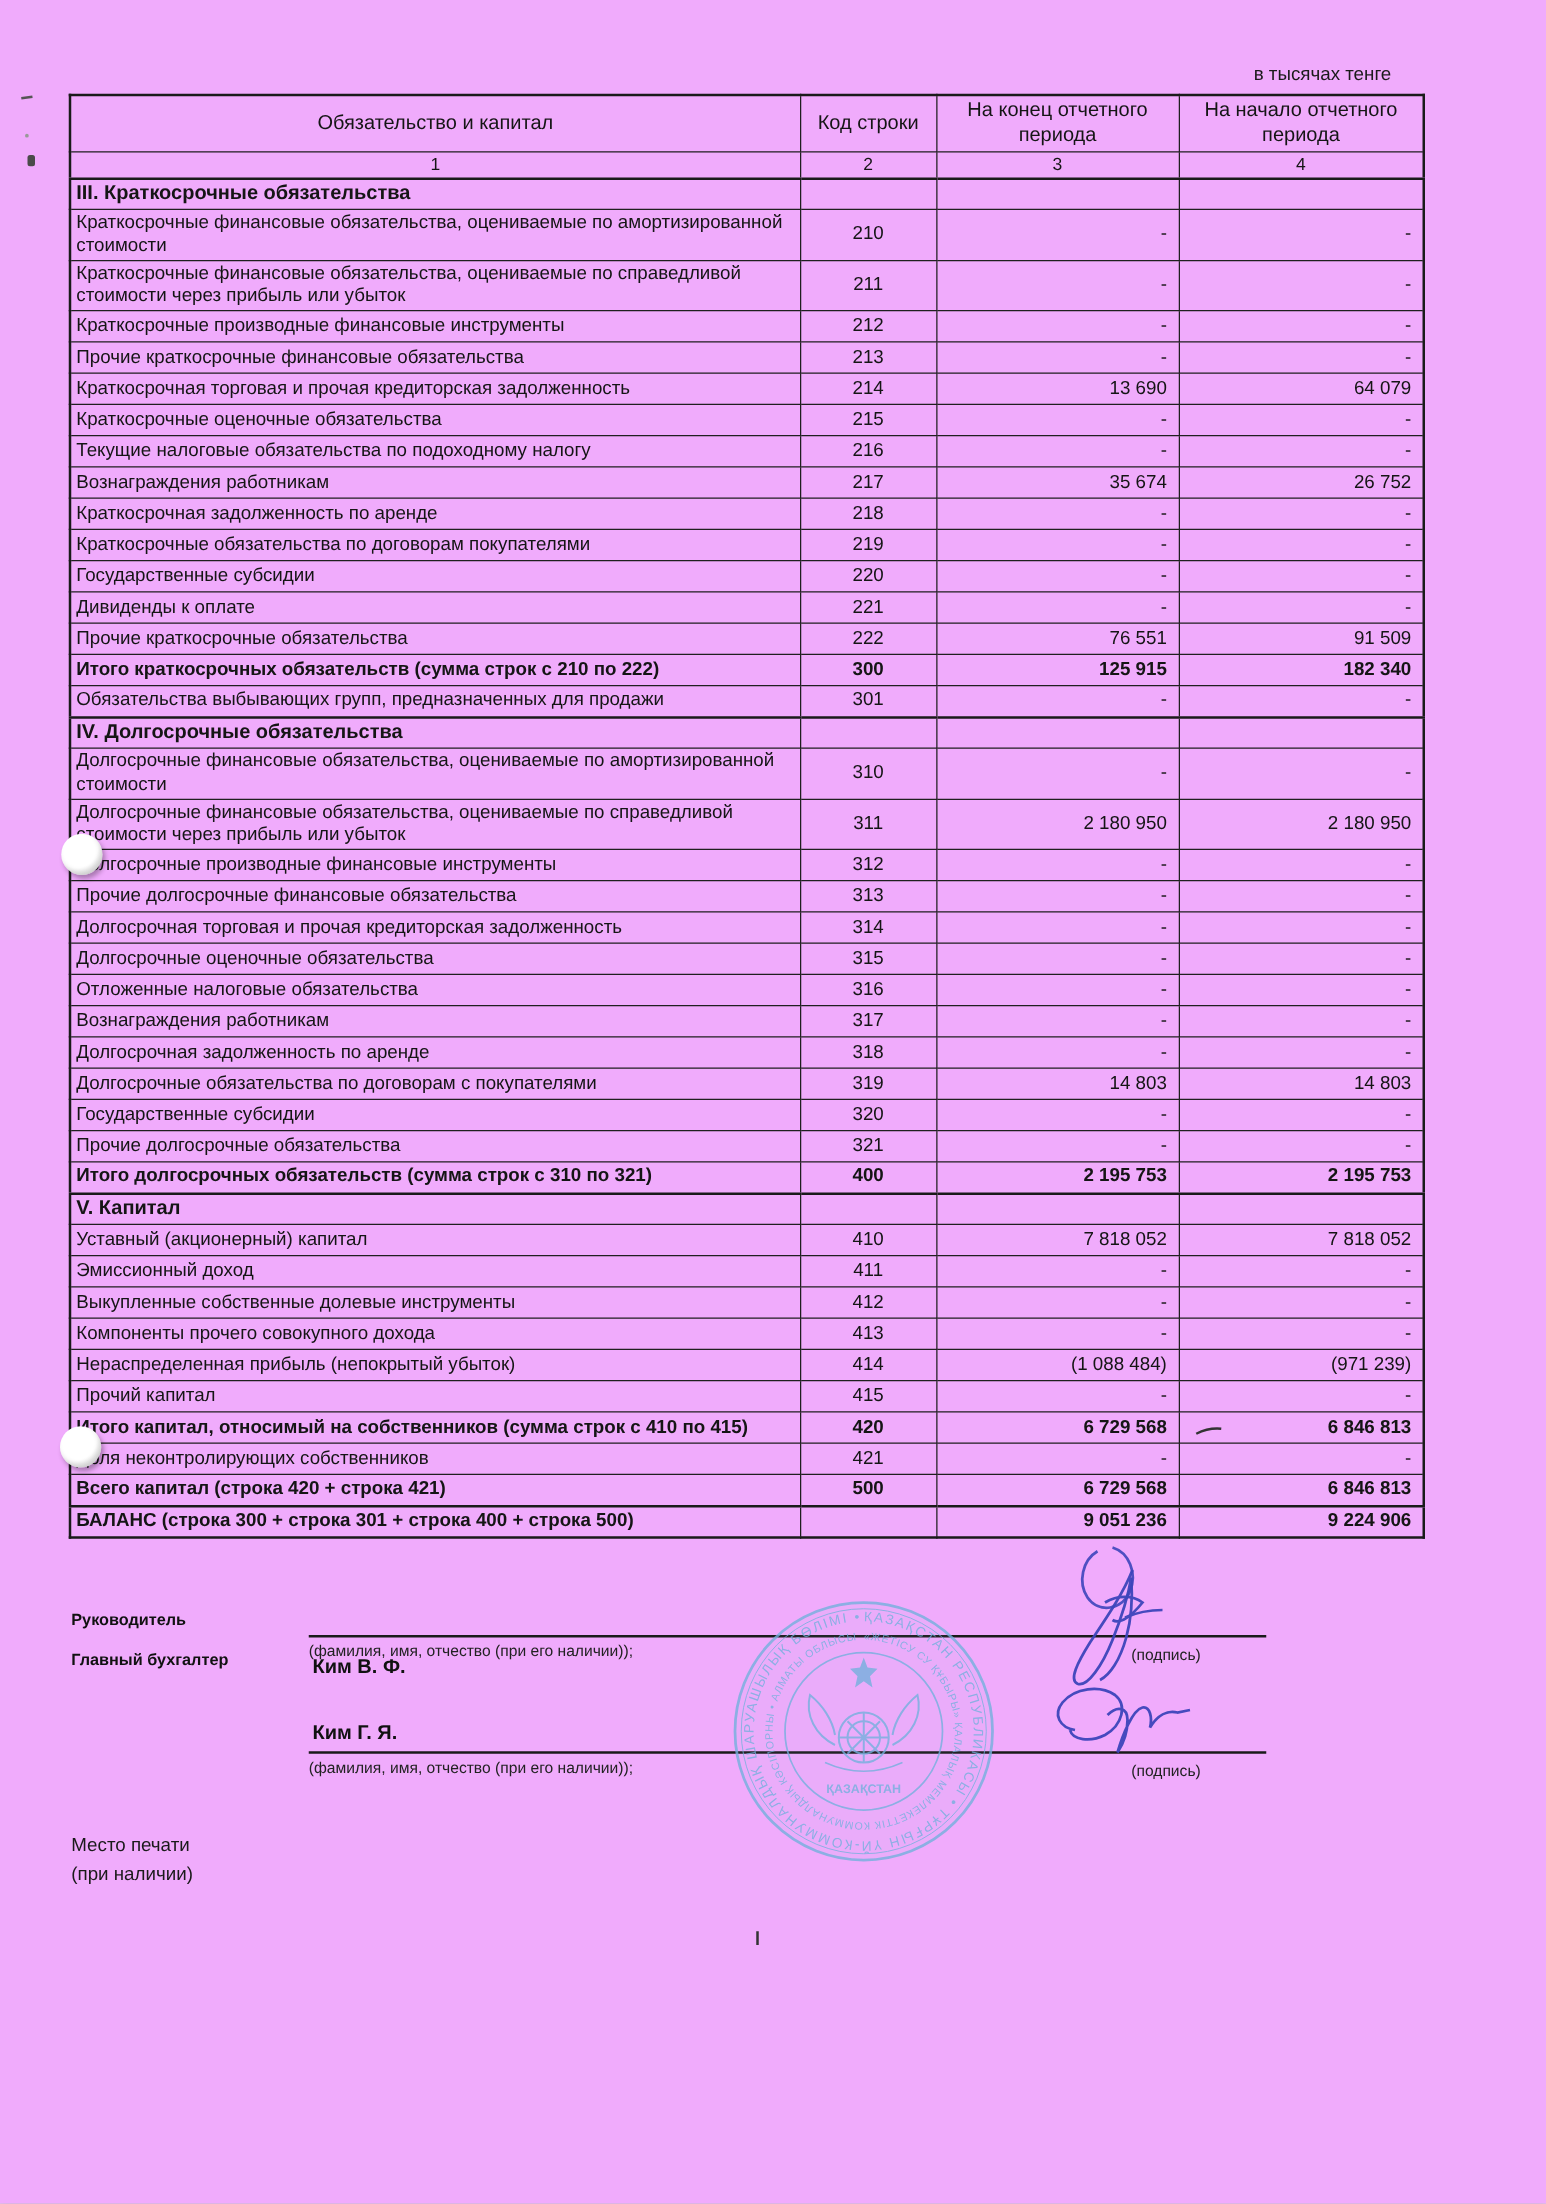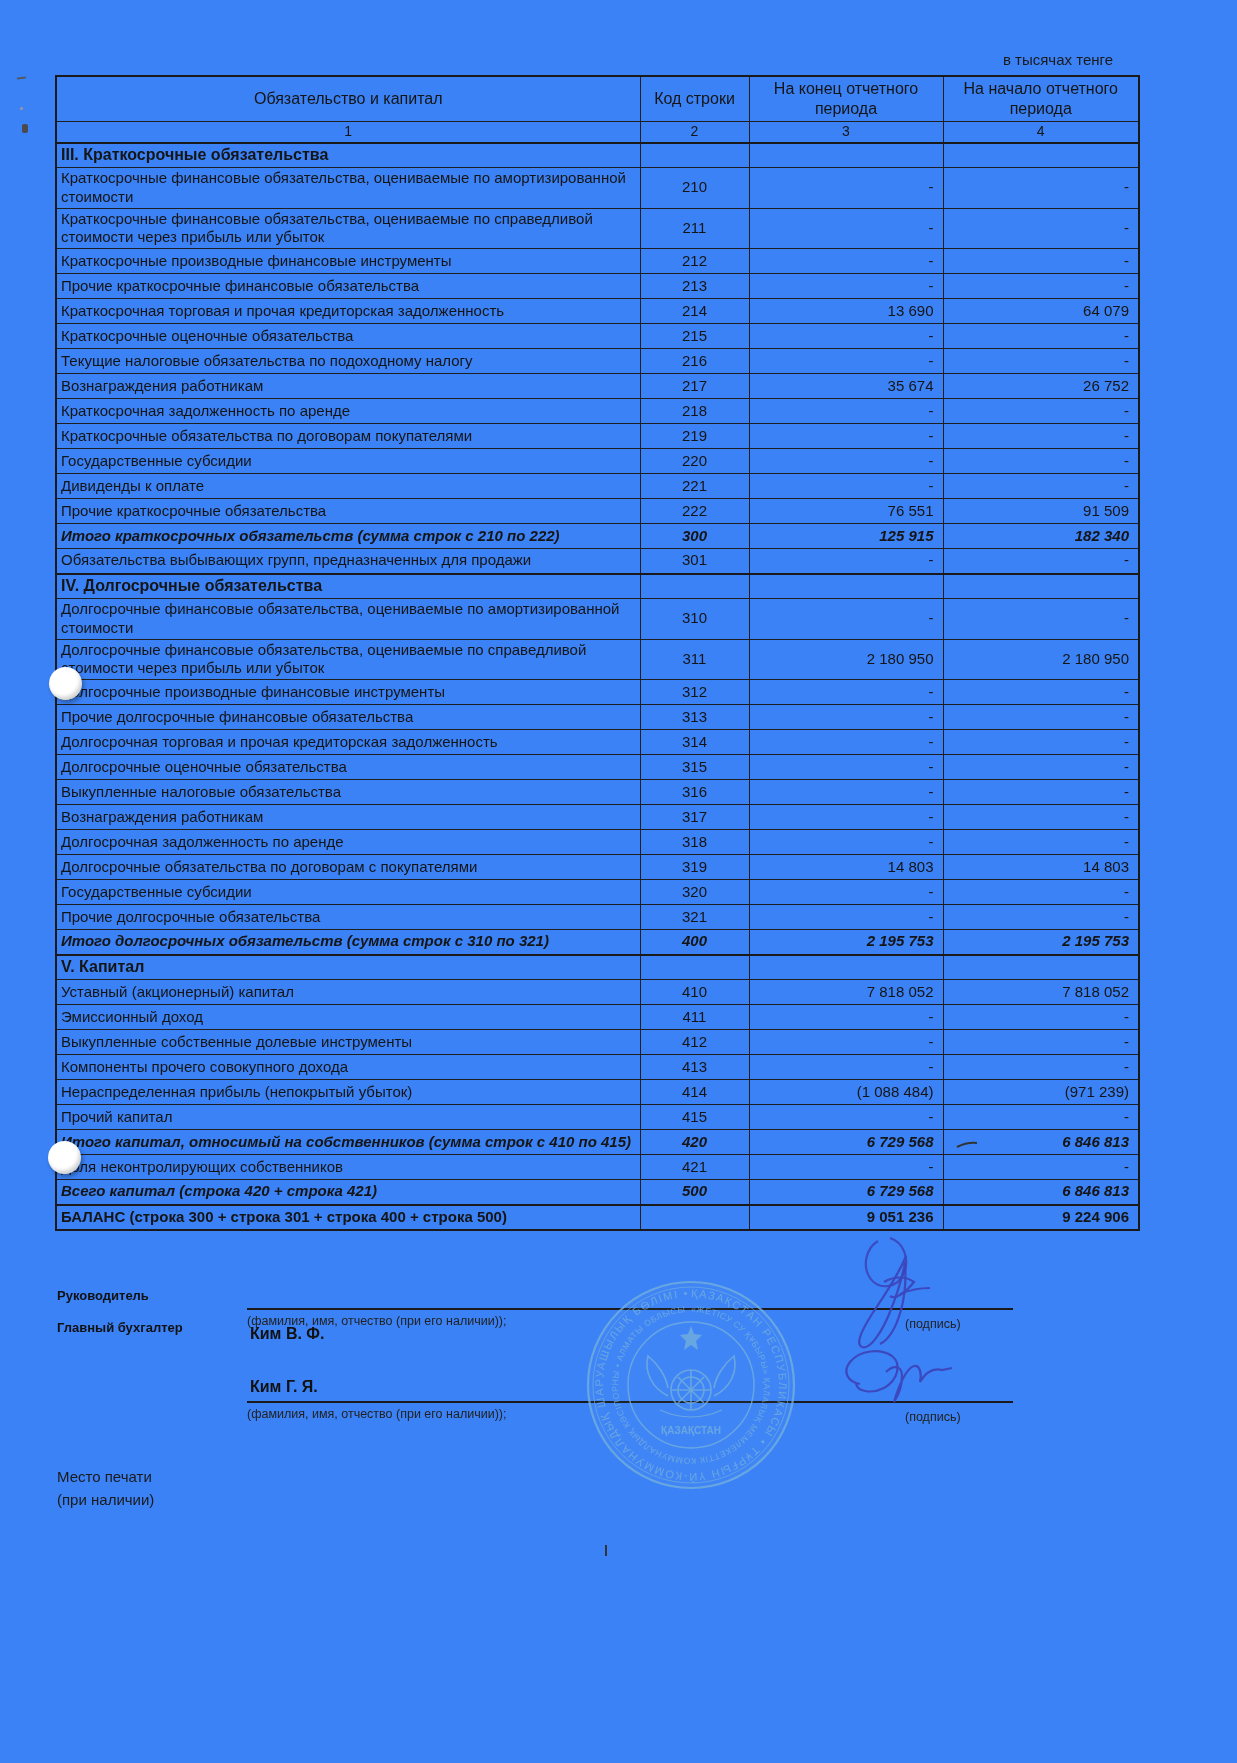--- a/index.html
+++ b/index.html
@@ -1,19 +1,19 @@
 <!DOCTYPE html>
 <html><head>
 <meta charset="utf-8">
 <style>
   * { margin:0; padding:0; box-sizing:border-box; }
   html,body { background:#d9d9d9; }
   .page {
     position:relative; width:1237px; height:1763px;
-    background:#3b82f6; overflow:hidden;
+    background:#f0abfc; overflow:hidden;
     font-family:"Liberation Sans", sans-serif; color:#151515;
     box-shadow:0 0 8px rgba(0,0,0,.25);
     padding-left:18px;
   }
   .units-note {
     position:absolute; top:51px; right:124px; font-size:15px; color:#1a1a1a;
   }
   table.balance {
     position:absolute; left:55px; top:75px; width:1083px;
     border-collapse:collapse; table-layout:fixed;
@@ -29,21 +29,21 @@
   }
   .balance thead tr.hdr th { height:42px; font-weight:normal; font-size:16px; text-align:center; padding:2px 4px; }
   .balance thead { border-bottom:2px solid #1a1a1a; }
   .balance thead tr.numrow td { height:21px; text-align:center; font-size:14px; padding:0; border-bottom:2px solid #1a1a1a; }
   .balance tbody td { height:25px; padding:1px 4px; }
   .balance td.lbl { text-align:left; padding-left:4px; }
   .balance td.code { text-align:center; }
   .balance td.val { text-align:right; padding-right:9px; }
   .balance tr.section td { border-top:2px solid #1a1a1a; }
   .balance tr.section td.lbl { font-weight:bold; font-size:16px;margin-left:20px; }
-  .balance tr.total td { font-weight:bold;font-style:italic; }
+  .balance tr.total td { font-weight:bold; }
   .balance tr.grand td { border-top:2px solid #1a1a1a; font-weight:bold; }
 
   
   .f-label { position:absolute; font-size:13px; font-weight:bold; color:#111; }
   .f-name  { position:absolute; font-size:16px; font-weight:bold; color:#111; }
   .f-line  { position:absolute; height:2px; background:#1a1a1a; }
   .f-note  { position:absolute; font-size:12.5px; color:#222; }
   .f-plain { position:absolute; font-size:15px; color:#1a1a1a; }
 
   
@@ -219,21 +219,21 @@
           <td class="val">-</td>
           <td class="val">-</td>
         </tr>
         <tr class="row">
           <td class="lbl">Долгосрочные оценочные обязательства</td>
           <td class="code">315</td>
           <td class="val">-</td>
           <td class="val">-</td>
         </tr>
         <tr class="row">
-          <td class="lbl">Выкупленные налоговые обязательства</td>
+          <td class="lbl">Отложенные налоговые обязательства</td>
           <td class="code">316</td>
           <td class="val">-</td>
           <td class="val">-</td>
         </tr>
         <tr class="row">
           <td class="lbl">Вознаграждения работникам</td>
           <td class="code">317</td>
           <td class="val">-</td>
           <td class="val">-</td>
         </tr>

